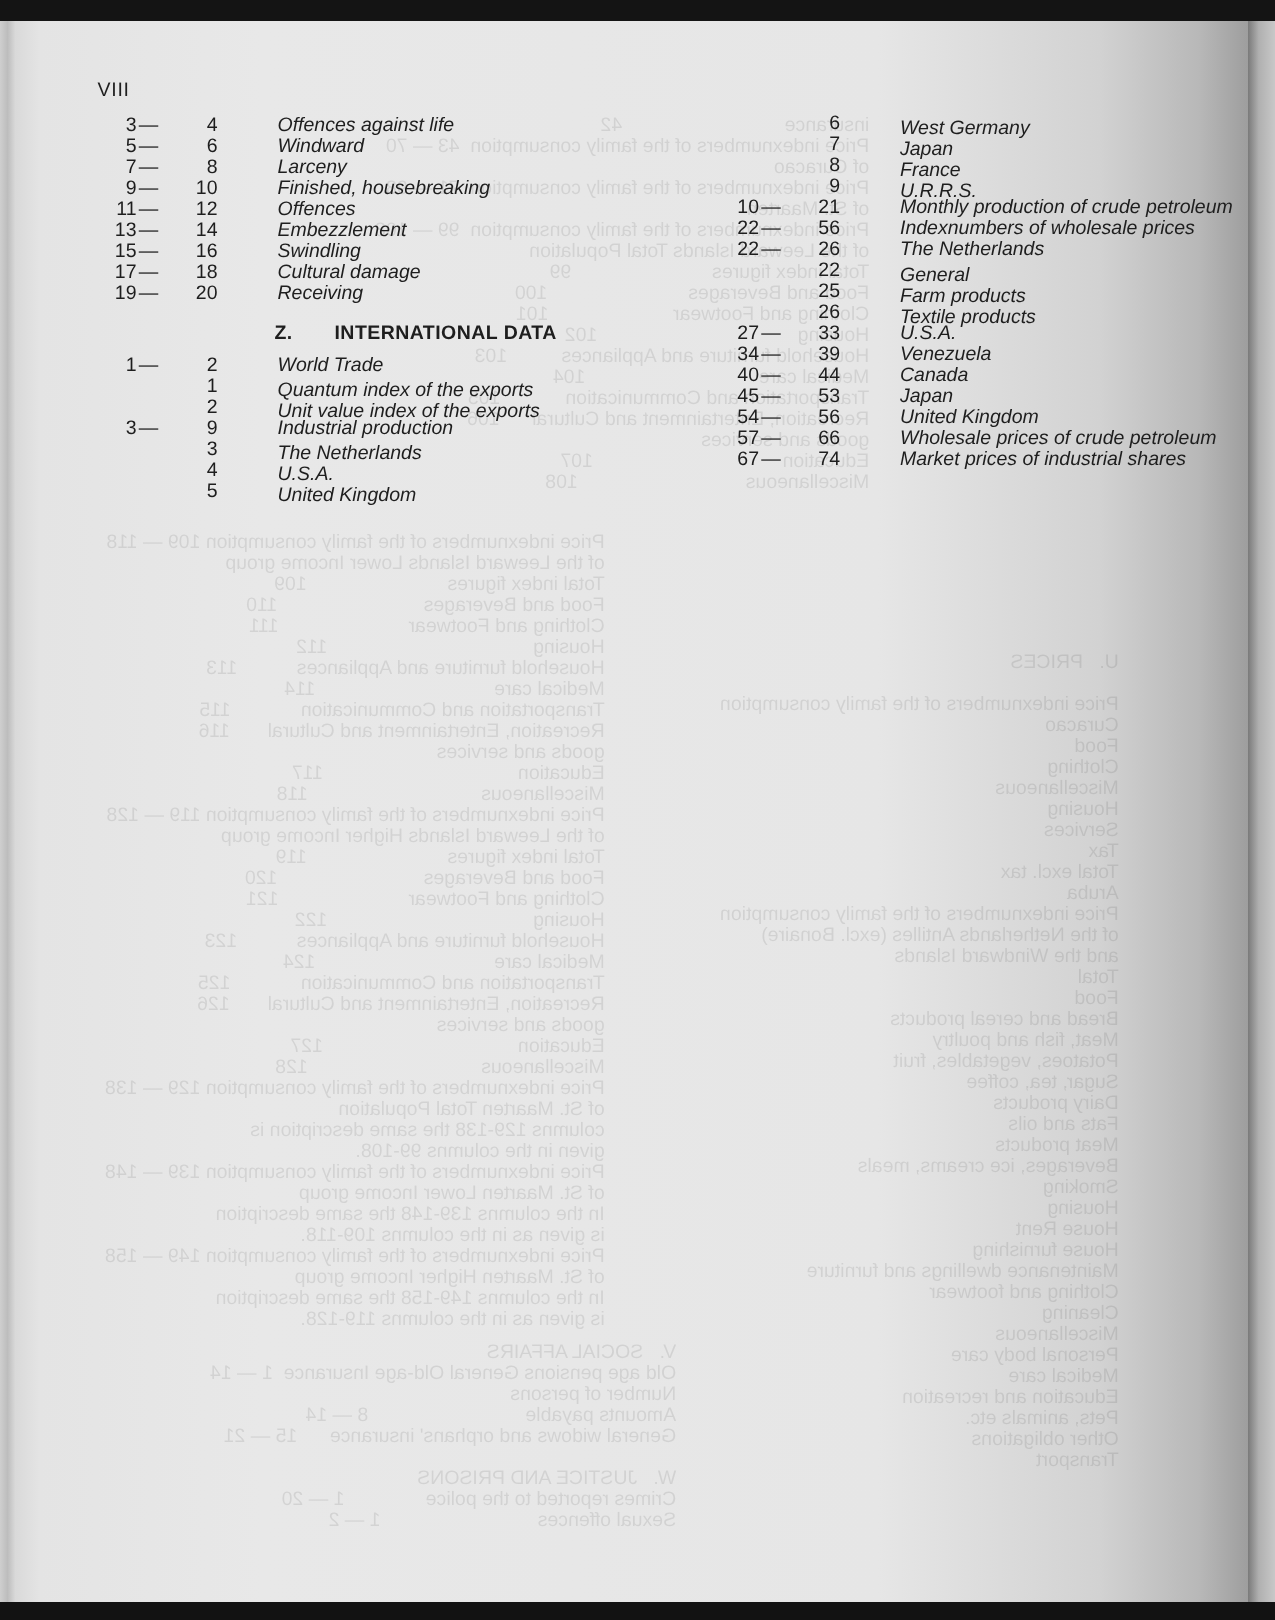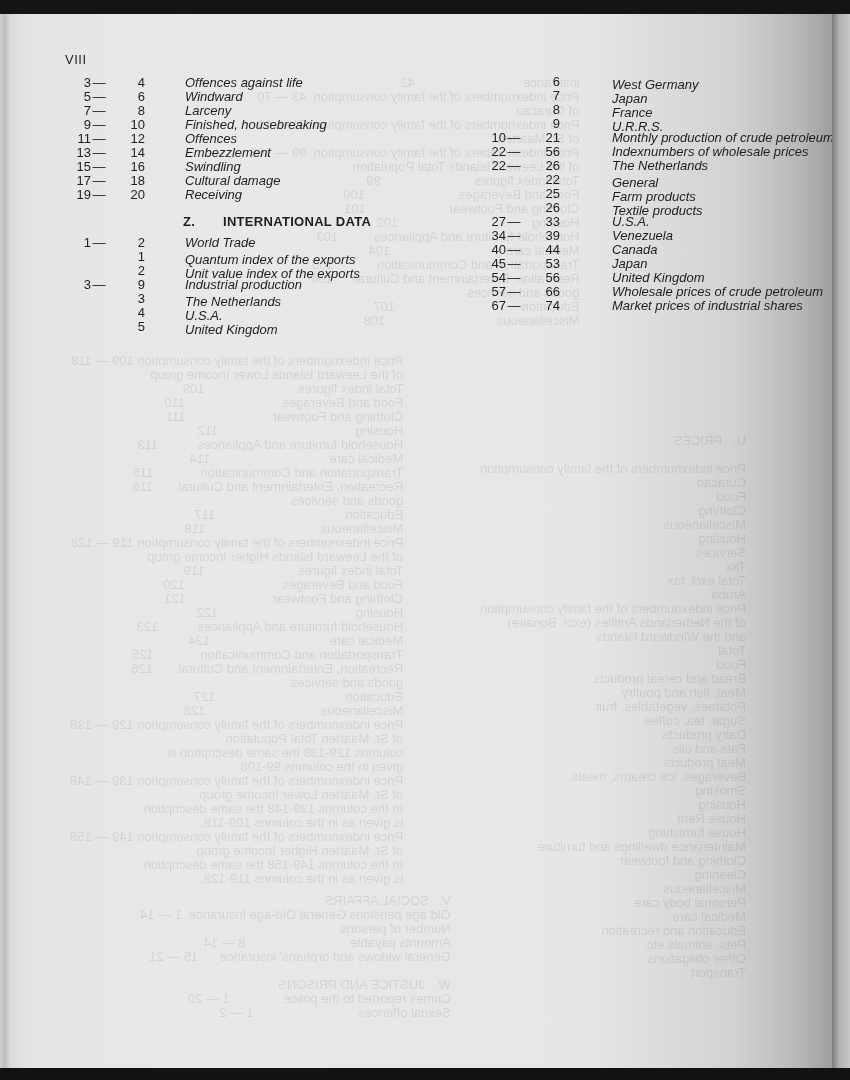--- a/index.html
+++ b/index.html
@@ -46,21 +46,21 @@
     .row {
       display: flex; align-items: baseline; height: 14px;
       font-size: 13px; line-height: 14px; color: #1e1e1e;
     }
     .range { display: flex; width: 95px; justify-content: flex-end; }
     .range .from { width: 38px; text-align: right; }
     .range .dash { width: 16px; text-align: center; }
     .range .to { width: 38px; text-align: right; }
     .label { margin-left: 40px; white-space: nowrap; font-style: italic; }
     .col-right .range { width: 110px; }
-    .col-right .label { margin-left: 52px; }
+    .col-right .label { margin-left: 40px; }
     .section-head {
       display: flex; align-items: baseline; height: 18px; margin-top: 12px; margin-bottom: 4px;
       font-weight: bold; font-size: 13px; color: #1e1e1e; letter-spacing: 0.3px;
     }
     .section-head .letter { margin-left: 133px; width: 40px; }
   </style>
 </head>
 <body>
 
 <div class="top-band"></div>

